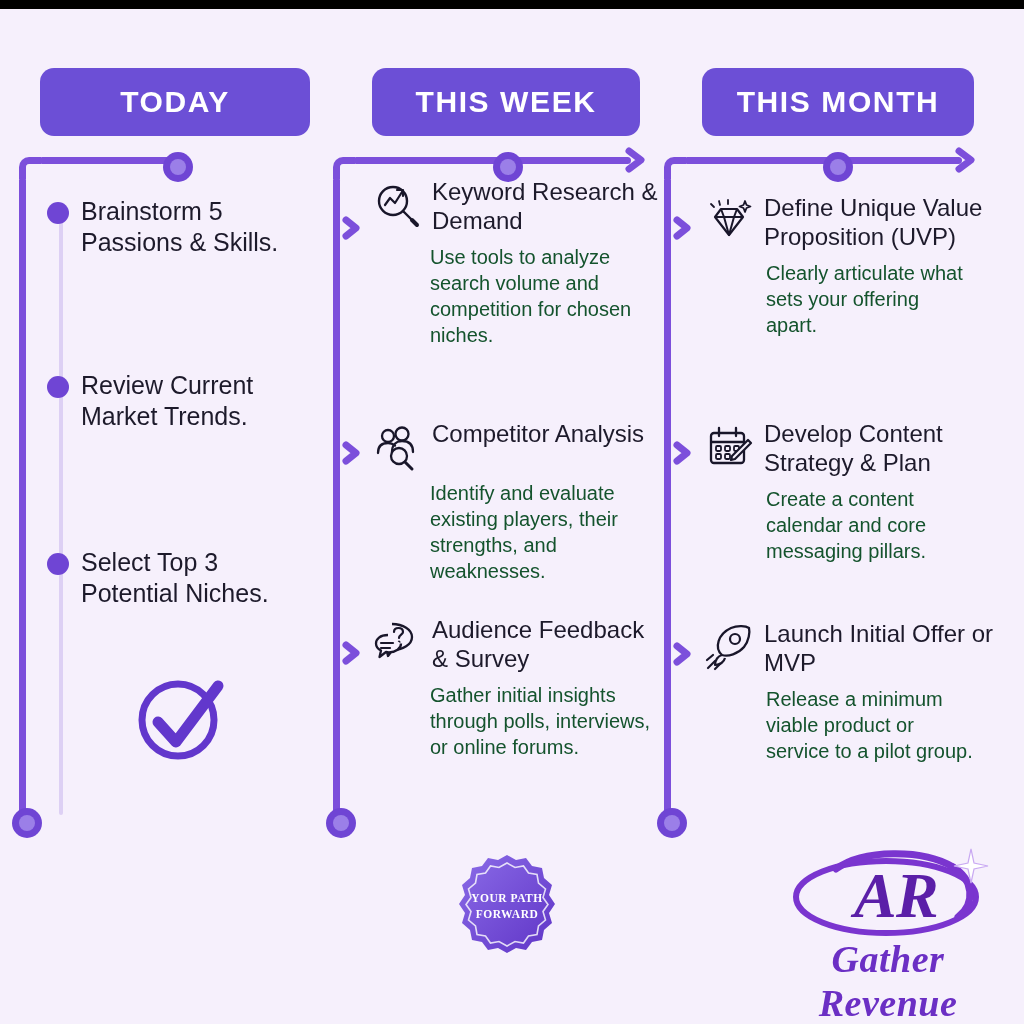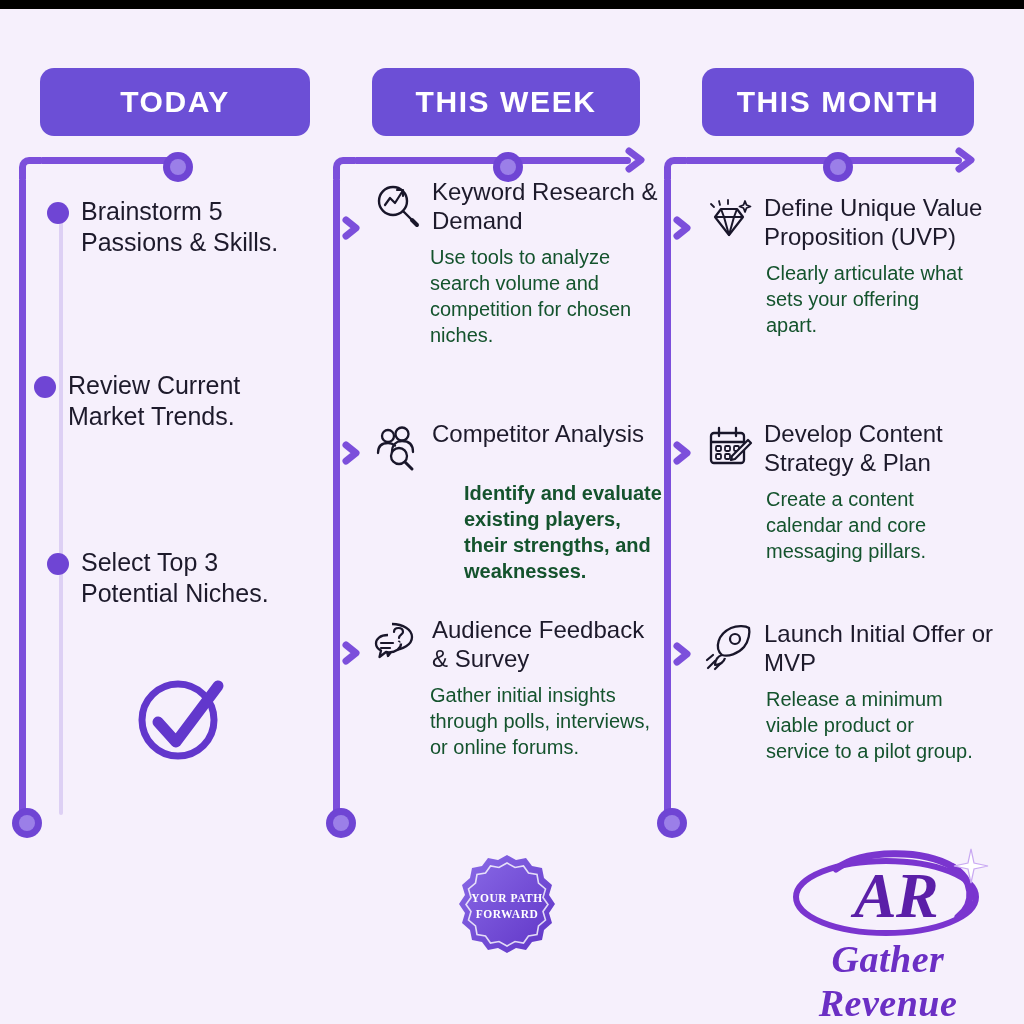--- a/index.html
+++ b/index.html
@@ -156,21 +156,21 @@
   <div class="rail-h" style="left:39px; top:157px; width:140px;"></div>
   <div class="rail-v" style="left:19px; top:177px; height:645px;"></div>
   <div class="node-ring" style="left:163px; top:152px;"></div>
   <div class="node-ring" style="left:12px; top:808px;"></div>
   <div class="guide-v" style="left:59px; top:205px; height:610px;"></div>
 
   <div class="bullet-item" style="left:47px; top:196px; width:250px;">
     <div class="bullet-dot"></div>
     <div class="bullet-text">Brainstorm 5 Passions &amp; Skills.</div>
   </div>
-  <div class="bullet-item" style="left:34px; top:370px; width:250px;">
+  <div class="bullet-item" style="left:47px; top:370px; width:250px;">
     <div class="bullet-dot"></div>
     <div class="bullet-text">Review Current Market Trends.</div>
   </div>
   <div class="bullet-item" style="left:47px; top:547px; width:250px;">
     <div class="bullet-dot"></div>
     <div class="bullet-text">Select Top 3 Potential Niches.</div>
   </div>
 
   <div class="checkmark" style="left:132px; top:668px;">
     <svg width="100" height="100" viewBox="0 0 100 100">
@@ -229,21 +229,21 @@
           <circle cx="16" cy="14" r="6" fill="none" stroke="#19162a" stroke-width="2.3"></circle>
           <path d="M6 31 C6 24 10 21 16 21 C19 21 21 22 23 23.5" fill="none" stroke="#19162a" stroke-width="2.3" stroke-linecap="round"></path>
           <circle cx="30" cy="12" r="6.5" fill="none" stroke="#19162a" stroke-width="2.3"></circle>
           <path d="M20 30 C20 22 25 19 30 19 C36 19 41 22 41 30" fill="none" stroke="#19162a" stroke-width="2.3" stroke-linecap="round"></path>
           <circle cx="27" cy="34" r="8" fill="#f6f0fc" stroke="#19162a" stroke-width="2.3"></circle>
           <line x1="33" y1="40" x2="40" y2="47" stroke="#19162a" stroke-width="3" stroke-linecap="round"></line>
         </svg>
       </span>
       <span class="card-title">Competitor Analysis</span>
     </div>
-    <div class="card-desc" style="margin-left:92px; max-width:234px;font-weight:bold;">Identify and evaluate existing players, their strengths, and weaknesses.</div>
+    <div class="card-desc" style="margin-left:58px; max-width:234px;">Identify and evaluate existing players, their strengths, and weaknesses.</div>
   </div>
 
   <div class="card" style="left:372px; top:616px; width:290px;">
     <div class="card-head">
       <span class="card-icon">
         <svg viewBox="0 0 50 50">
           <path d="M20 6 C31 6 40 11.5 40 19 C40 26.5 31 32 20 32 C18 32 16 31.8 14.5 31.4 L14.5 31.4 L16 38 L22 30" fill="#f6f0fc" stroke="#19162a" stroke-width="2.3" stroke-linejoin="round"></path>
           <path d="M22 14 C22 11.5 24 10 26.5 10 C29 10 31 11.5 31 14 C31 16.5 27 17 27 20" fill="none" stroke="#19162a" stroke-width="2.2" stroke-linecap="round"></path>
           <circle cx="27" cy="24" r="1.5" fill="#19162a"></circle>
           <path d="M14 20 C6 20 2 24 2 28.5 C2 31.5 4 34 7 35.5 L5.5 42 L12 37 C13 37.2 14 37.3 15 37.3 C22 37.3 27 33.5 27 28.5" fill="#f6f0fc" stroke="#19162a" stroke-width="2.3" stroke-linejoin="round" transform="translate(2,-3)"></path>

